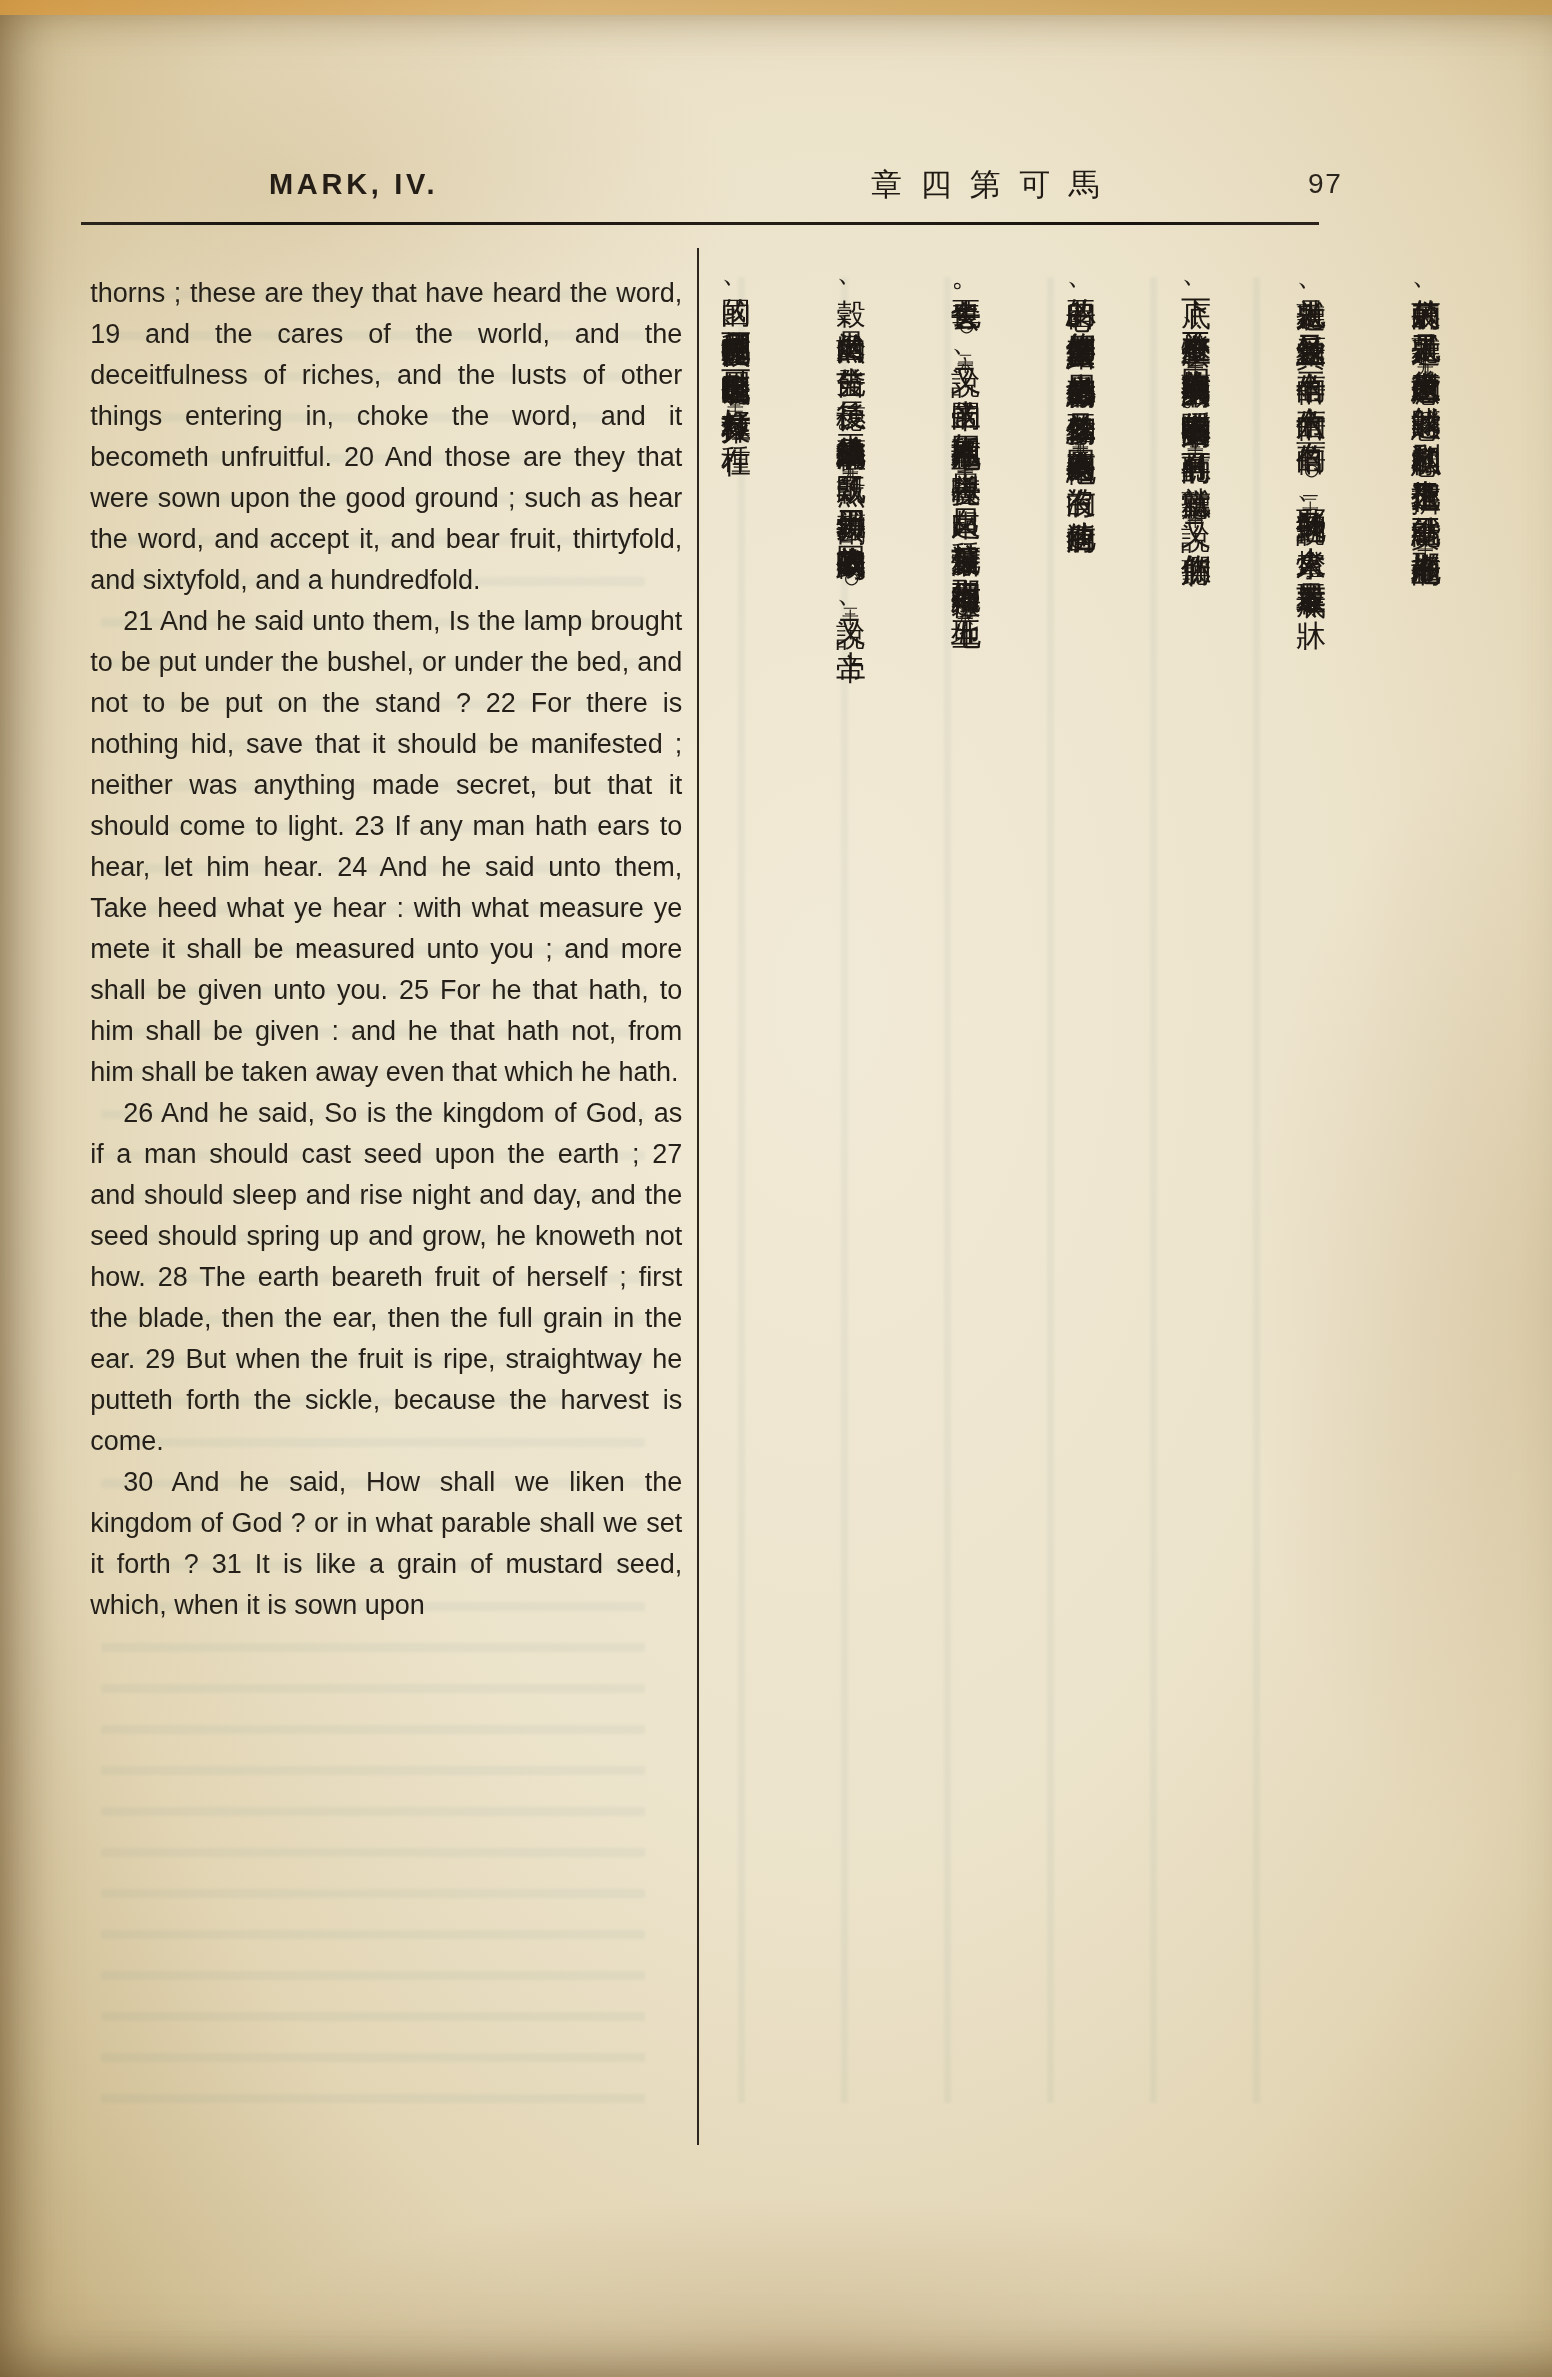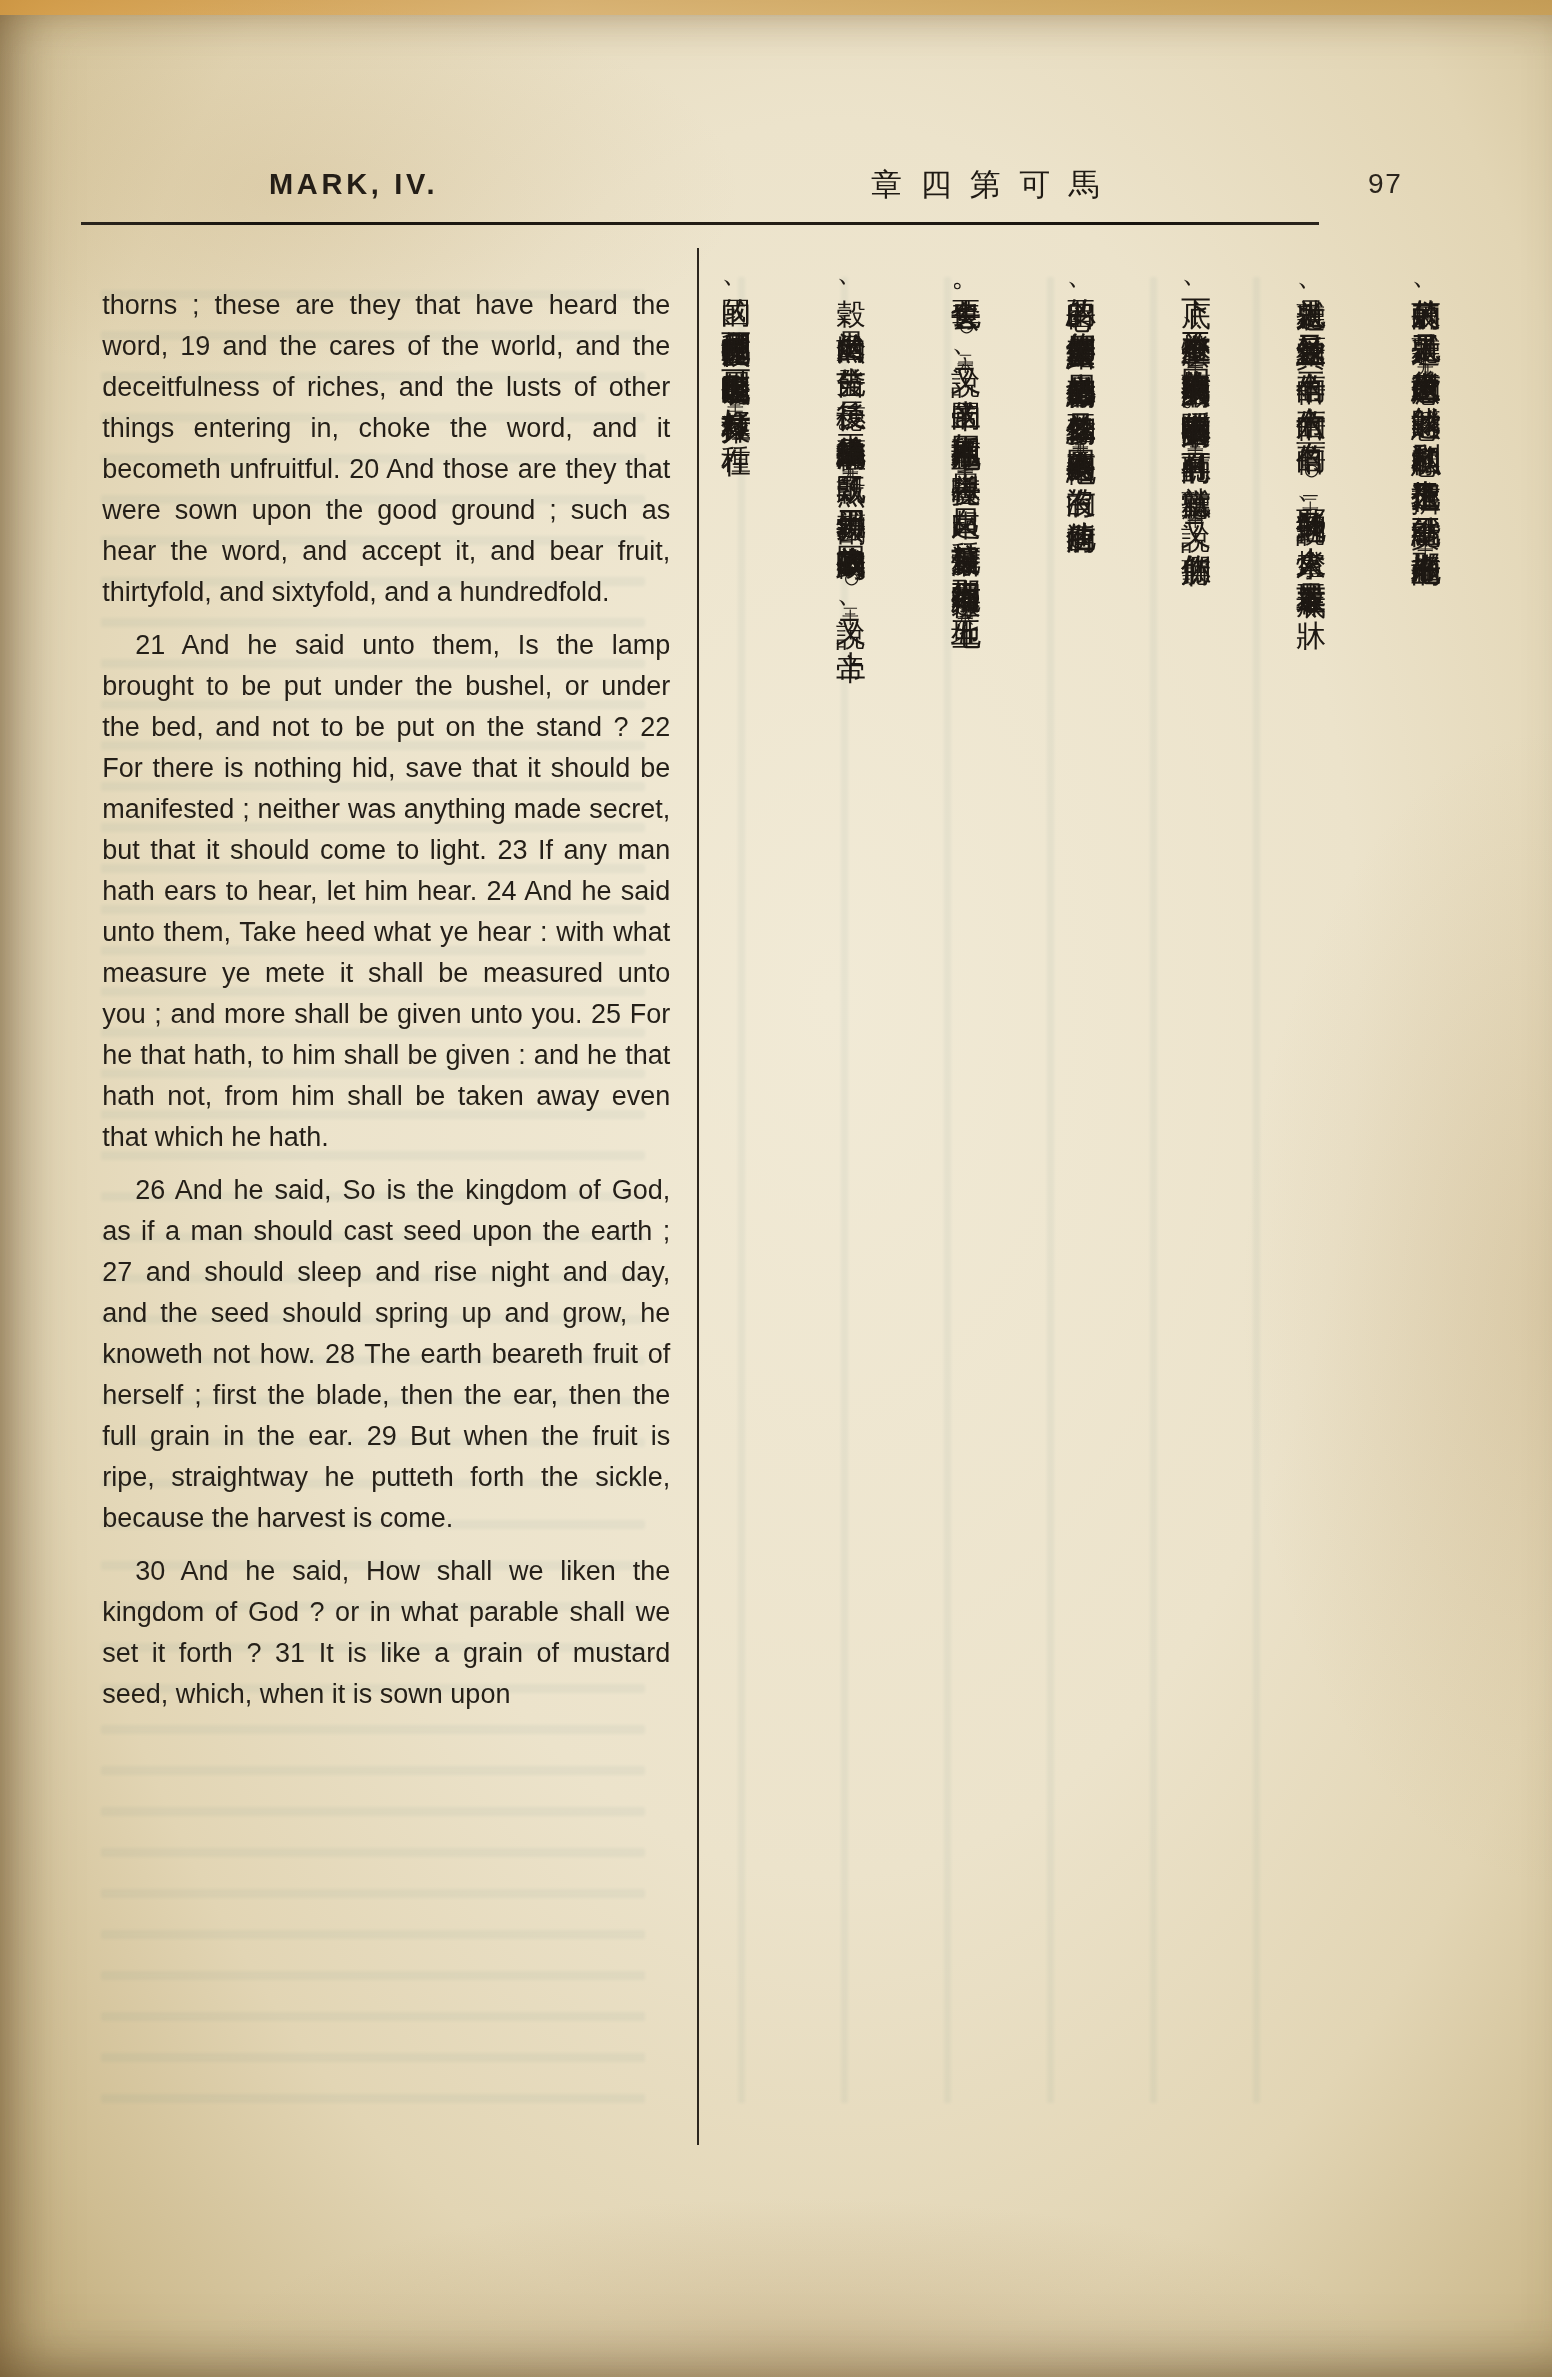--- a/index.html
+++ b/index.html
@@ -65,21 +65,21 @@
     left: 865px;
     top: 0;
     font-size: 31px;
     letter-spacing: 18.4px;
     white-space: nowrap;
     color: #1f1a14;
     margin-left: 6px;
   }
   .page-num {
     position: absolute;
-    left: 1368px;
+    left: 1308px;
     top: 3.7px;
     font-size: 28px;
     letter-spacing: 1.8px;
     color: #2a241c;
   }
   .rule {
     position: absolute;
     top: 222px;
     left: 81px;
     width: 1238px;
@@ -110,21 +110,21 @@
     position: absolute;
     left: 9.2px;
     top: 31px;
     width: 592px;
     font-size: 27px;
     line-height: 41px;
     text-align: justify;
     color: #241f18;
   }
   .col-en p {
-    margin: 12px;
+    margin: 0;
     text-indent: 33px;
   }
   .col-en p:first-child {
     text-indent: 0;
   }
 
   .col-zh {
     position: absolute;
     left: 634px;
     top: 33px;

